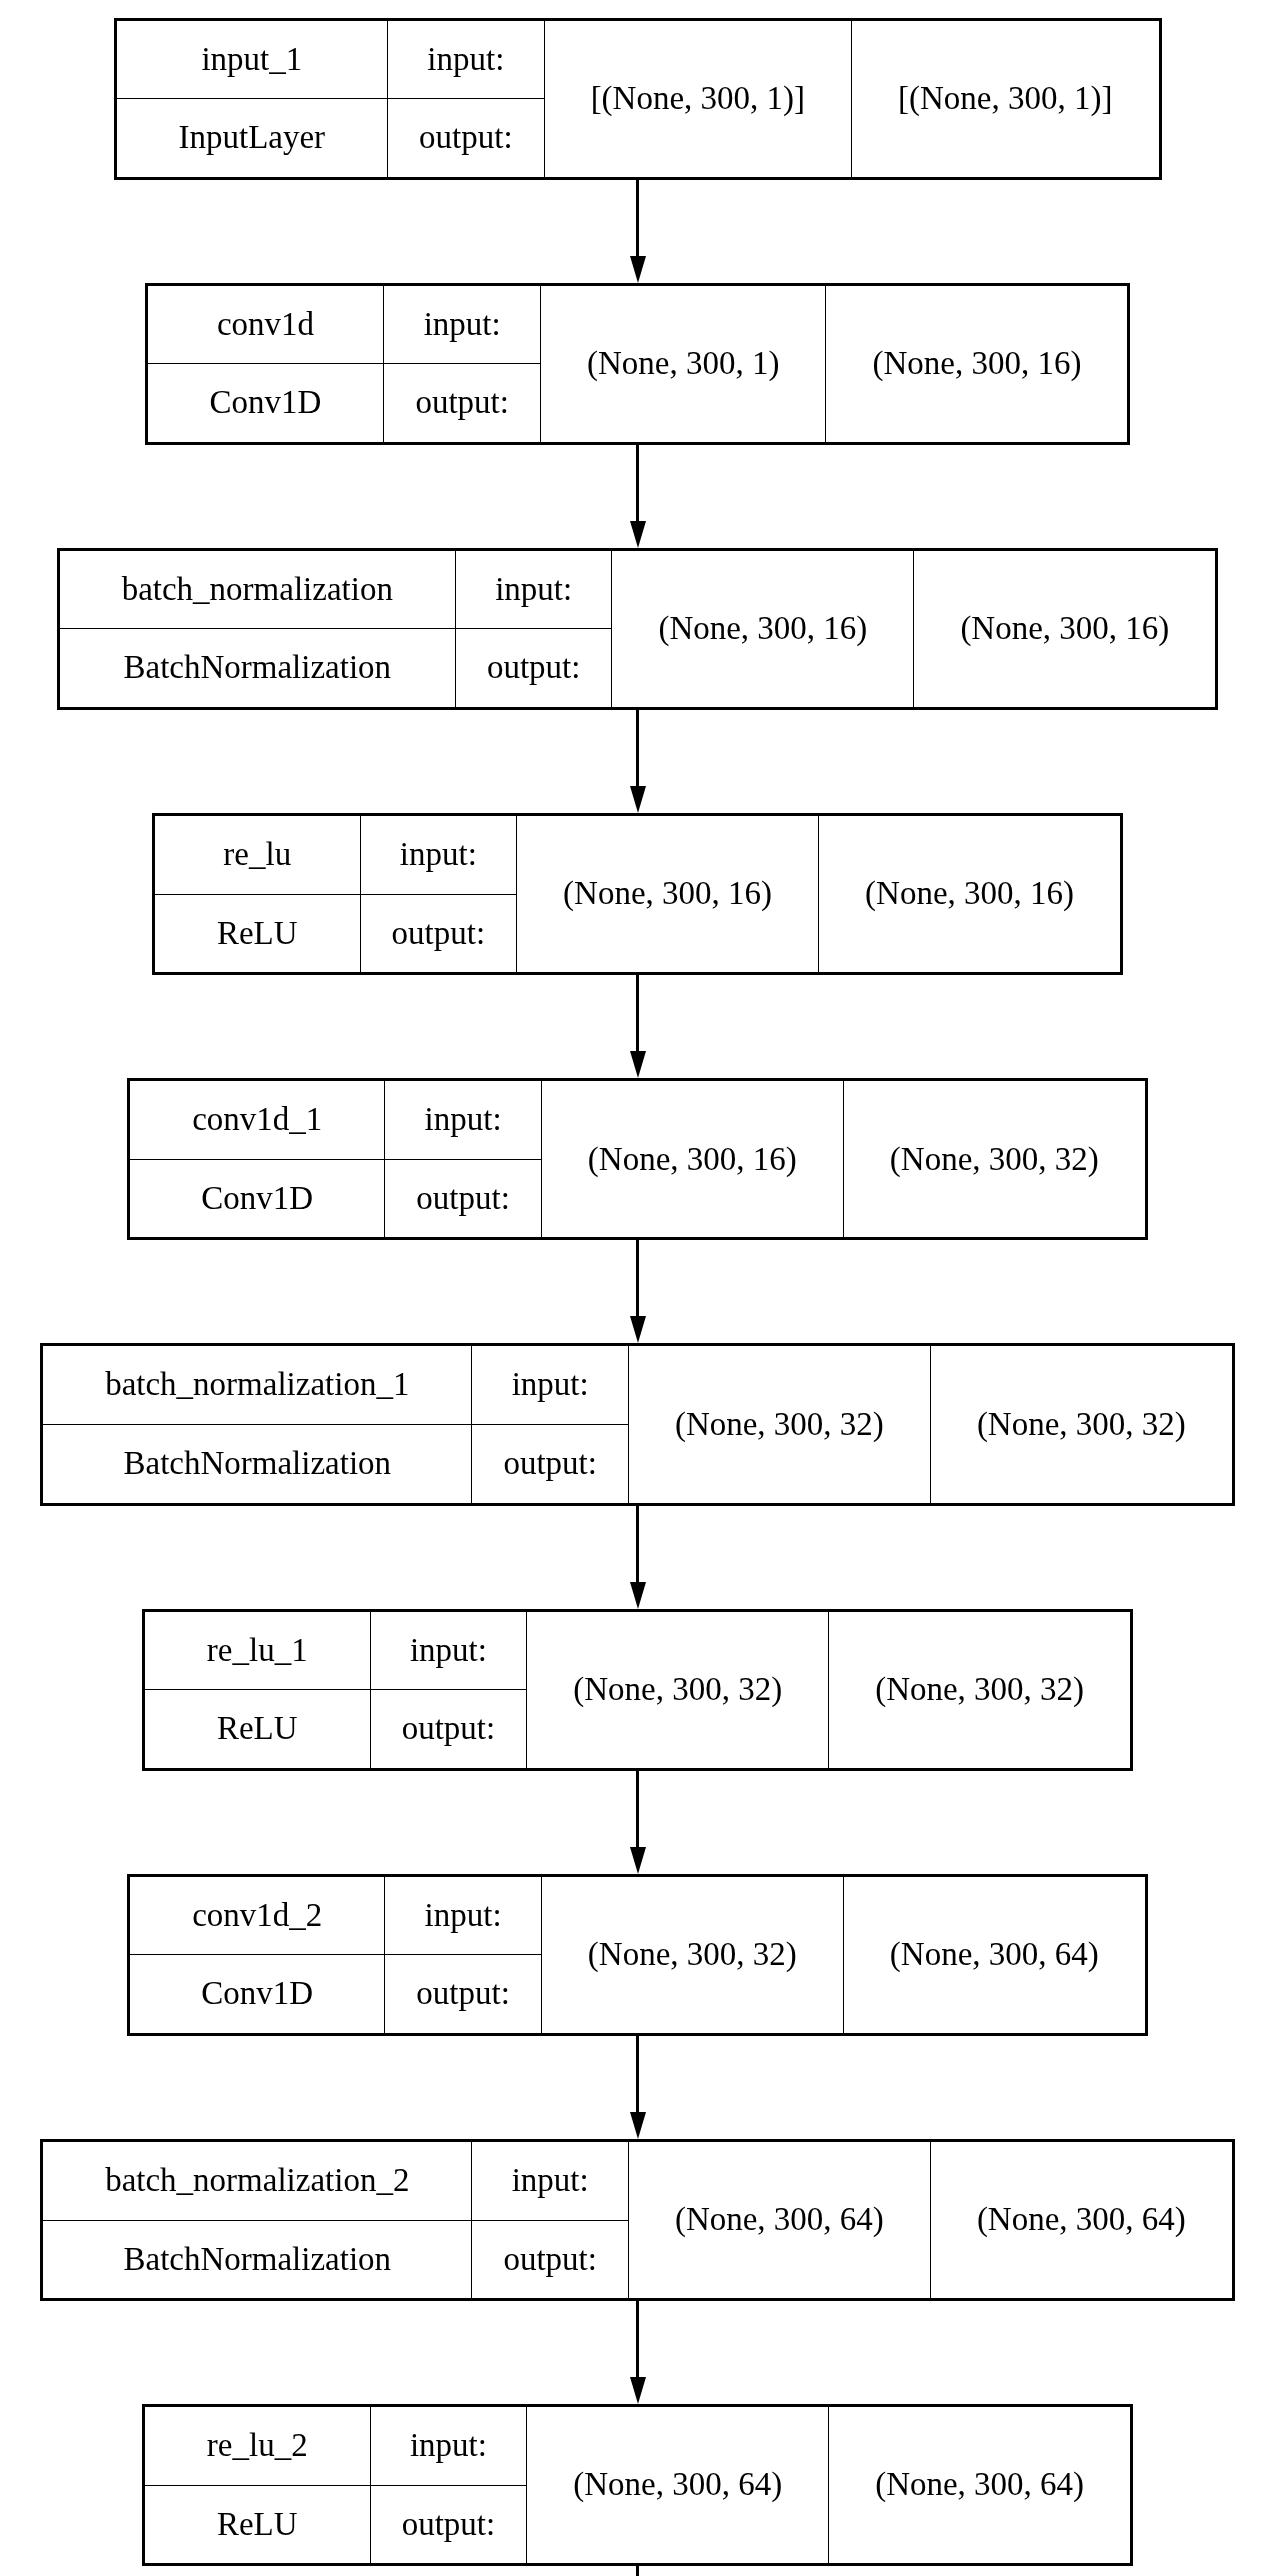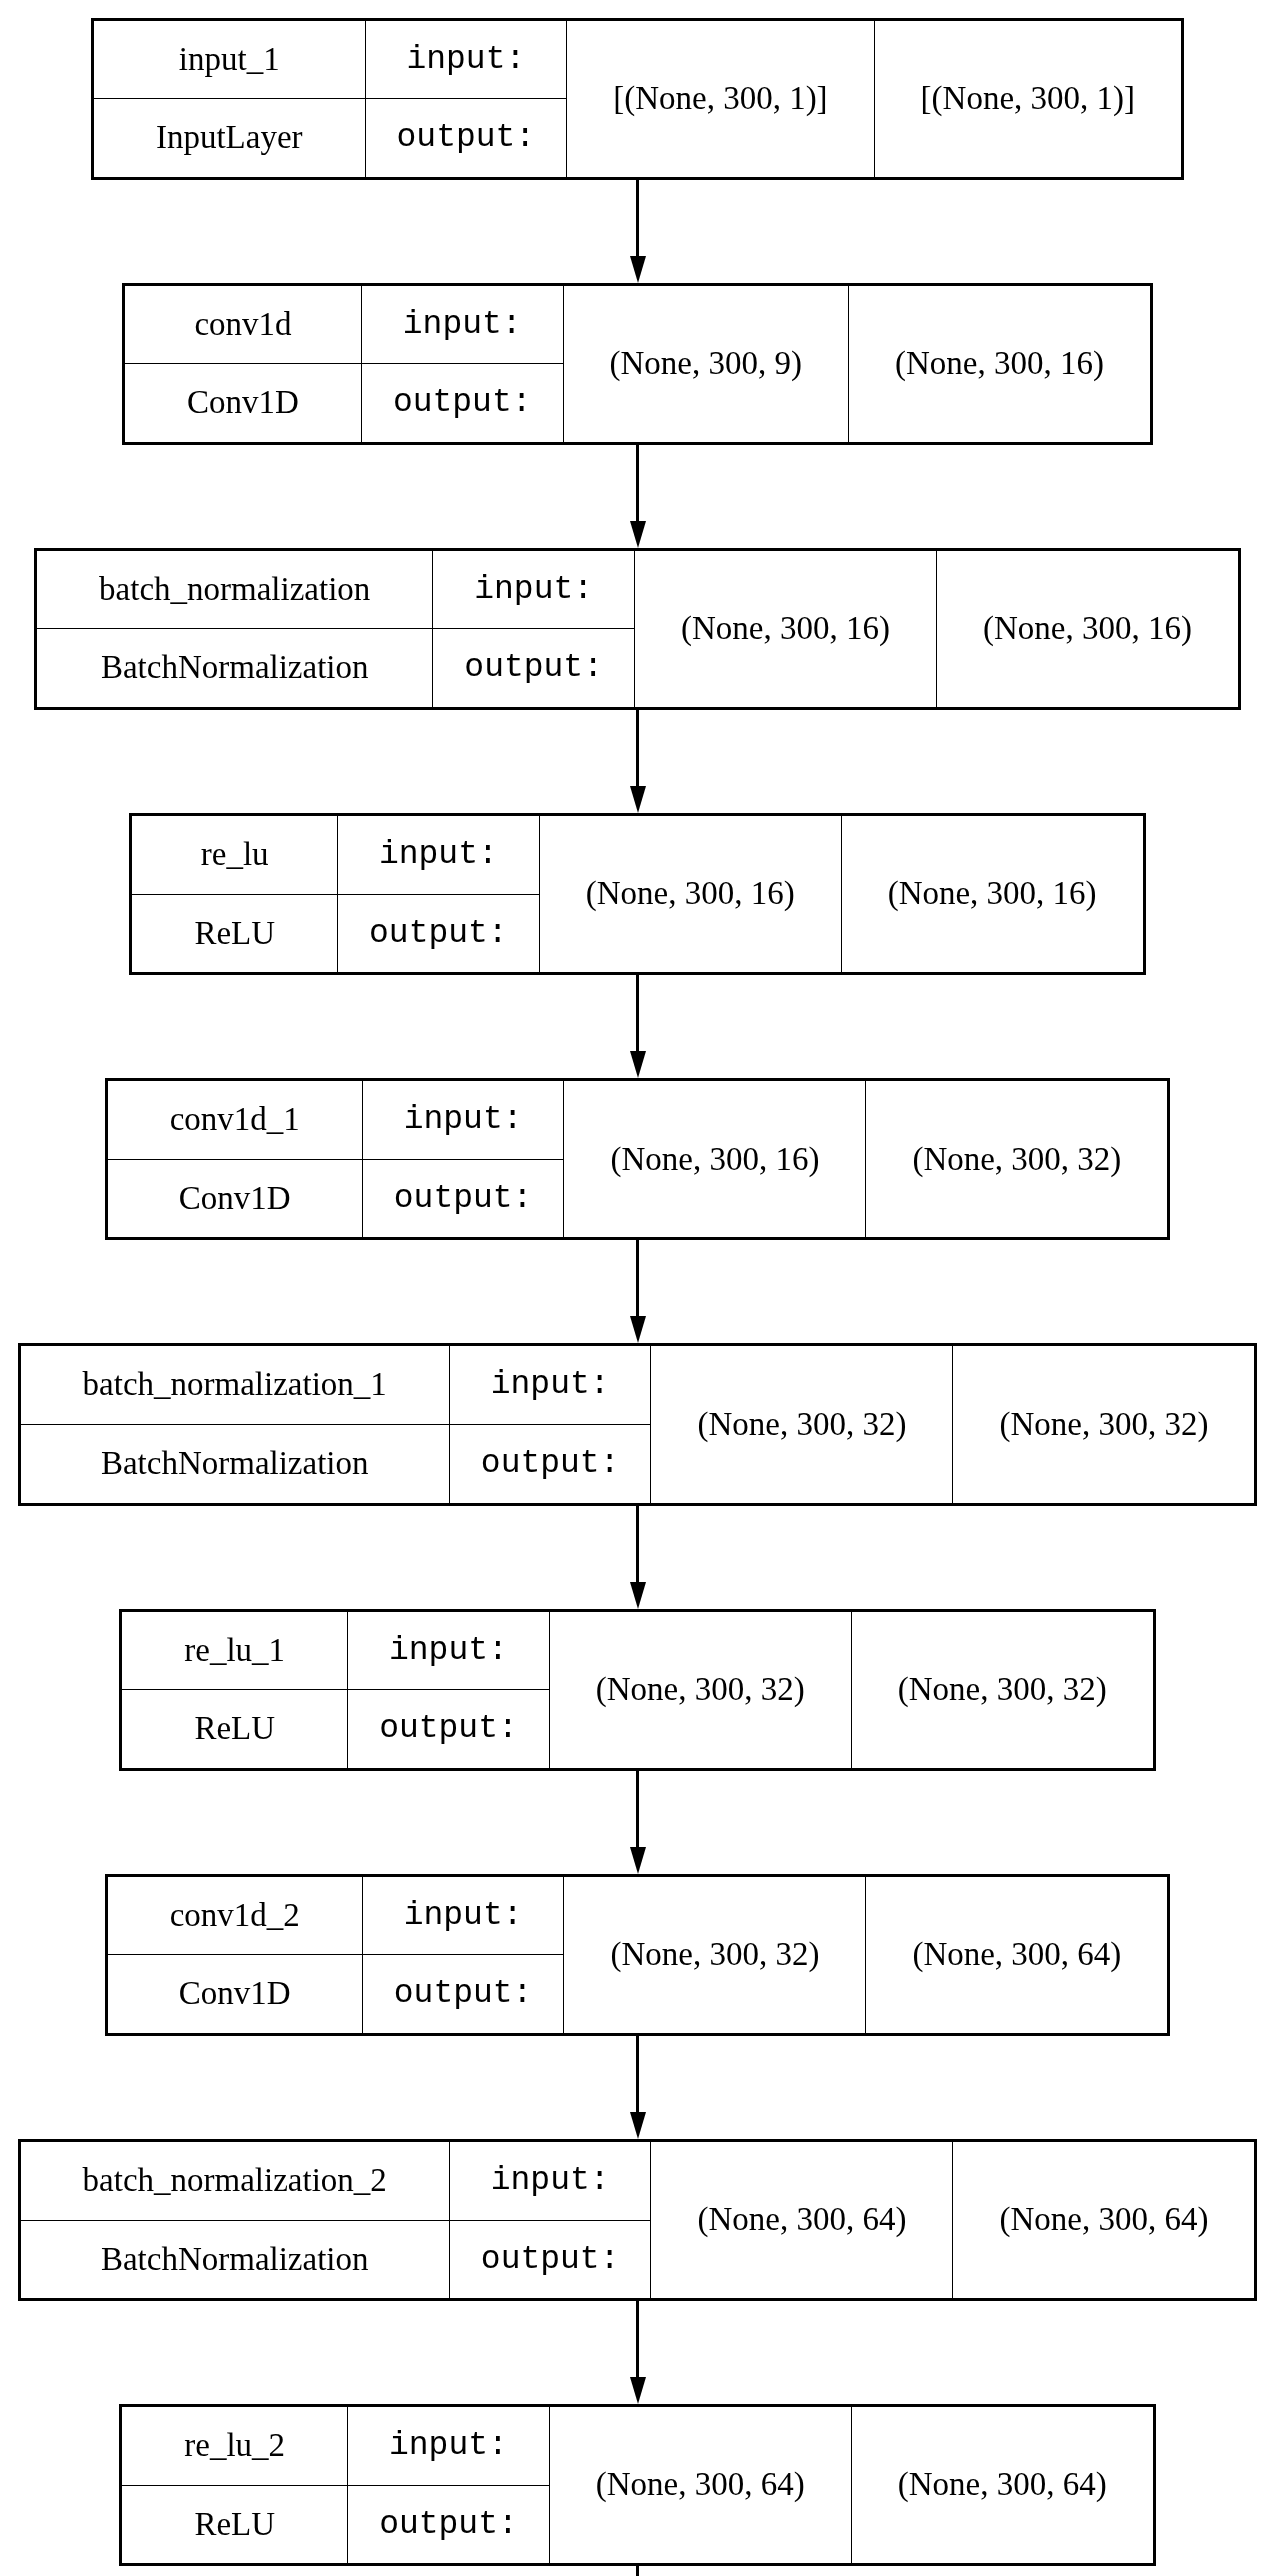--- a/index.html
+++ b/index.html
@@ -27,21 +27,21 @@
   table.node td {
     border: 1.5px solid #000000;
     font-size: 33px;
     line-height: 1.2;
     text-align: center;
     vertical-align: middle;
     white-space: nowrap;
     color: #000000;
   }
   td.name, td.type { padding: 19px 62px; margin-left: 8px; }
-  td.io            { padding: 12.4px 31px; font-family: Liberation Mono, monospace;  }
+  td.io            { padding: 12.4px 31px;  }
   td.shape         { padding: 12.4px 46px; margin-left: 28px;  }
   .edge {
     height: 103px;
     display: flex;
     flex-direction: column;
     align-items: center;
   }
   .edge-line {
     width: 2.1px;
     flex: 1 1 auto;
@@ -78,21 +78,21 @@
   <div class="edge">
     <div class="edge-line"></div>
     <div class="edge-head"></div>
   </div>
 
   <table class="node">
     <tbody>
         <tr>
       <td class="name">conv1d</td>
       <td class="io">input:</td>
-      <td class="shape" rowspan="2">(None, 300, 9)</td>
+      <td class="shape" rowspan="2">(None, 300, 1)</td>
       <td class="shape" rowspan="2">(None, 300, 16)</td>
     </tr>
     <tr>
       <td class="type">Conv1D</td>
       <td class="io">output:</td>
     </tr>
   </tbody>
     </table>
 
   <div class="edge">

